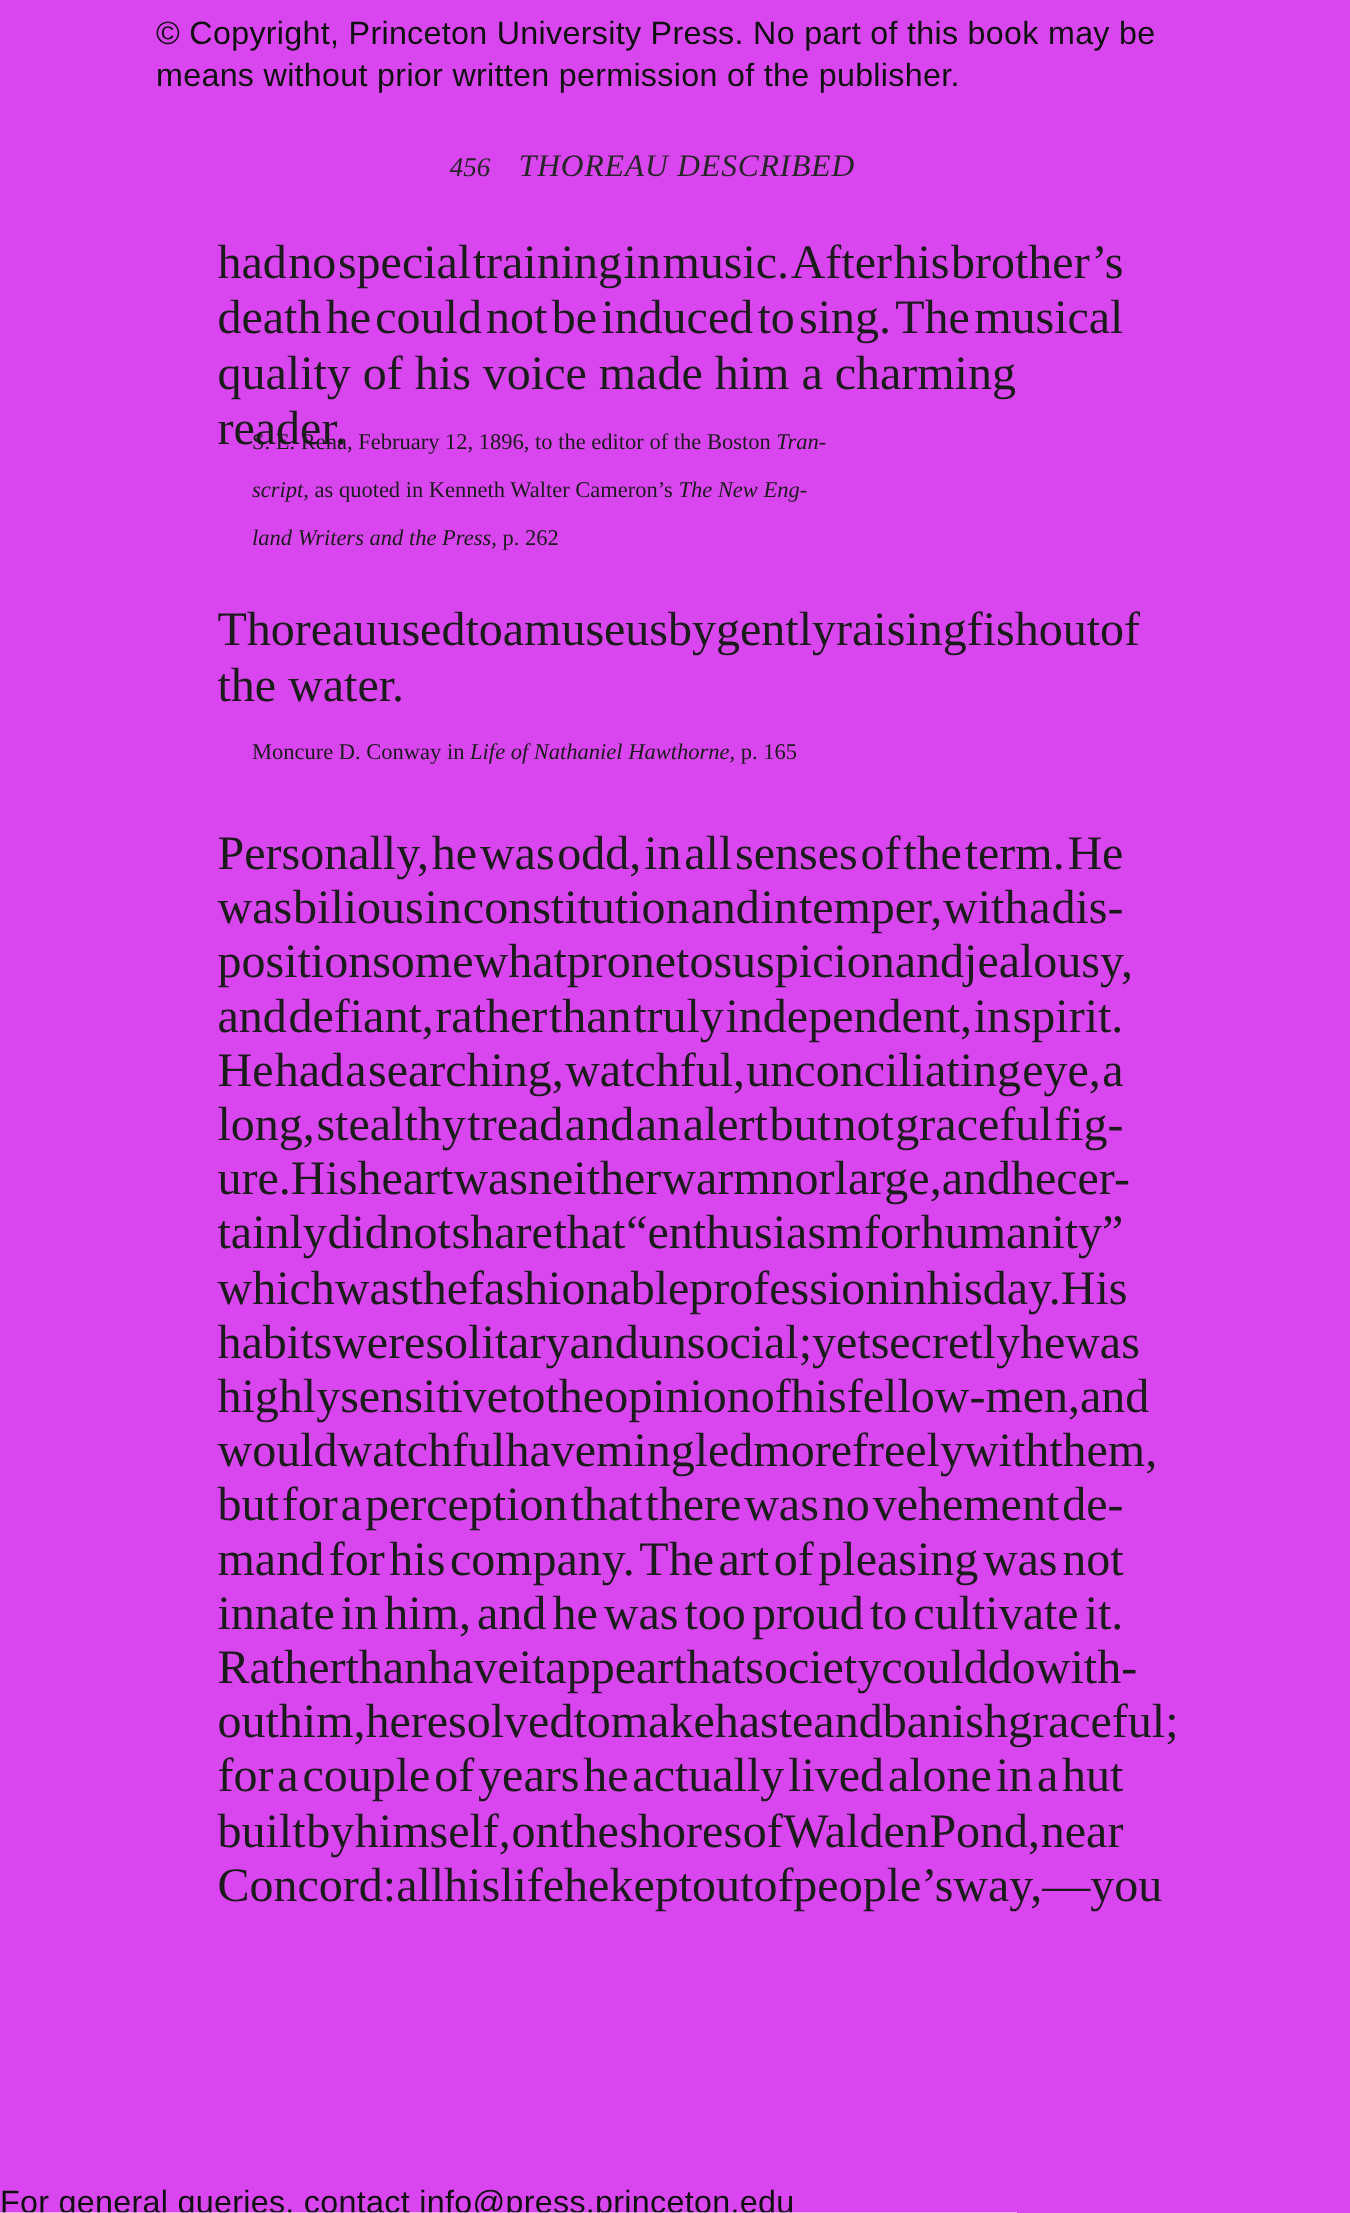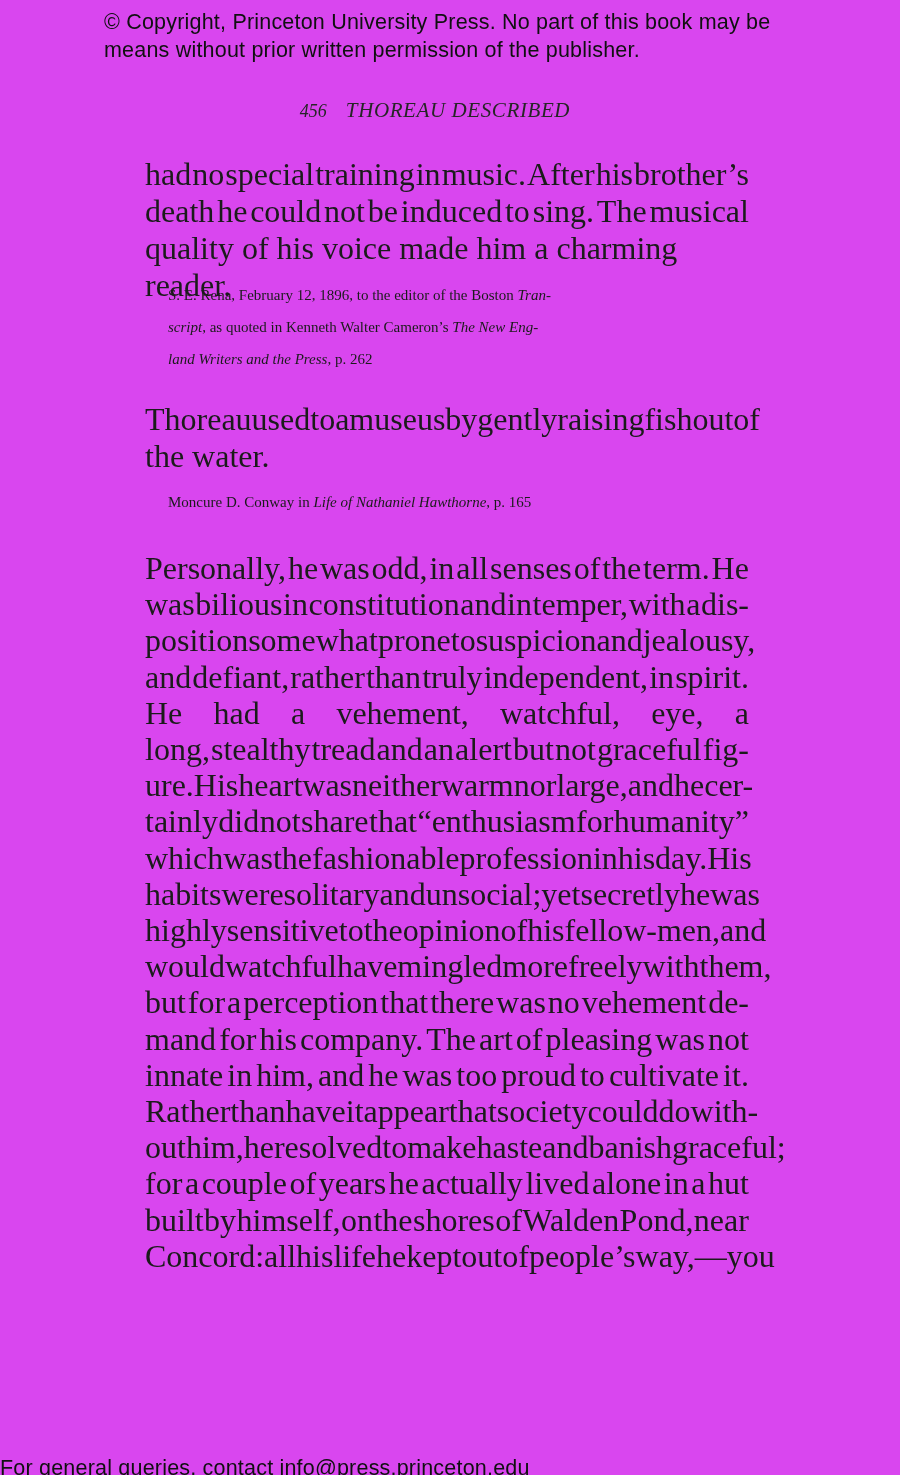--- a/index.html
+++ b/index.html
@@ -183,22 +183,23 @@
         <span>than</span>
         <span>truly</span>
         <span>independent,</span>
         <span>in</span>
         <span>spirit.</span>
       </div>
       <div class="line jl">
         <span>He</span>
         <span>had</span>
         <span>a</span>
-        <span>vehement,</span>
+        <span>searching,</span>
         <span>watchful,</span>
+        <span>unconciliating</span>
         <span>eye,</span>
         <span>a</span>
       </div>
       <div class="line jl">
         <span>long,</span>
         <span>stealthy</span>
         <span>tread</span>
         <span>and</span>
         <span>an</span>
         <span>alert</span>

